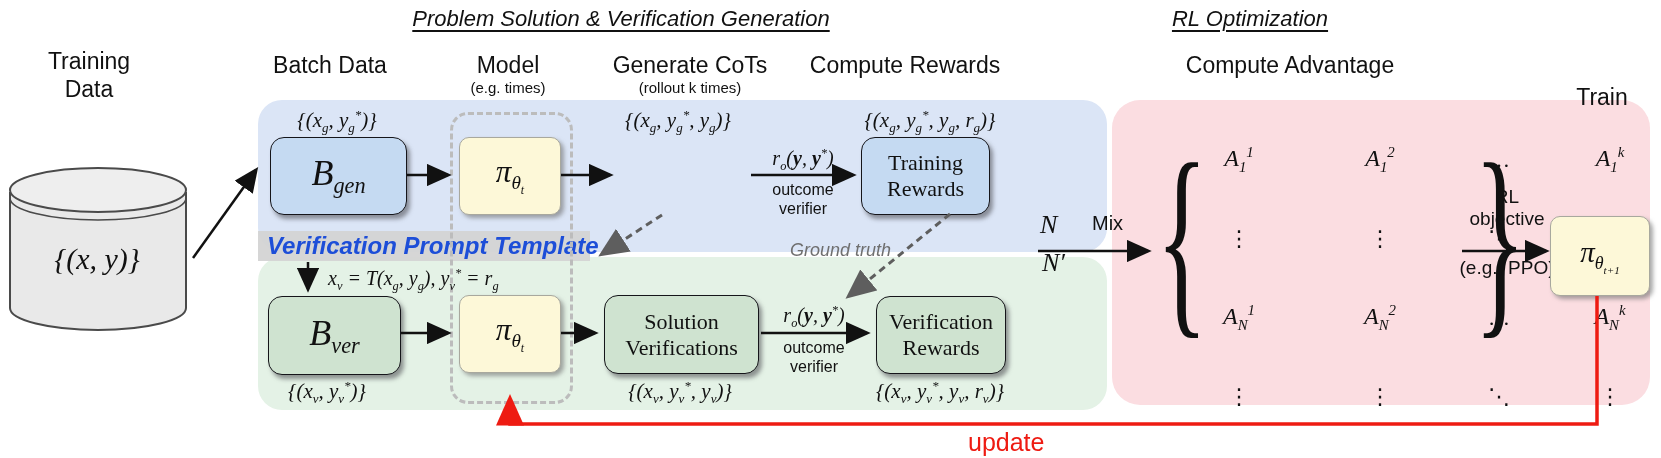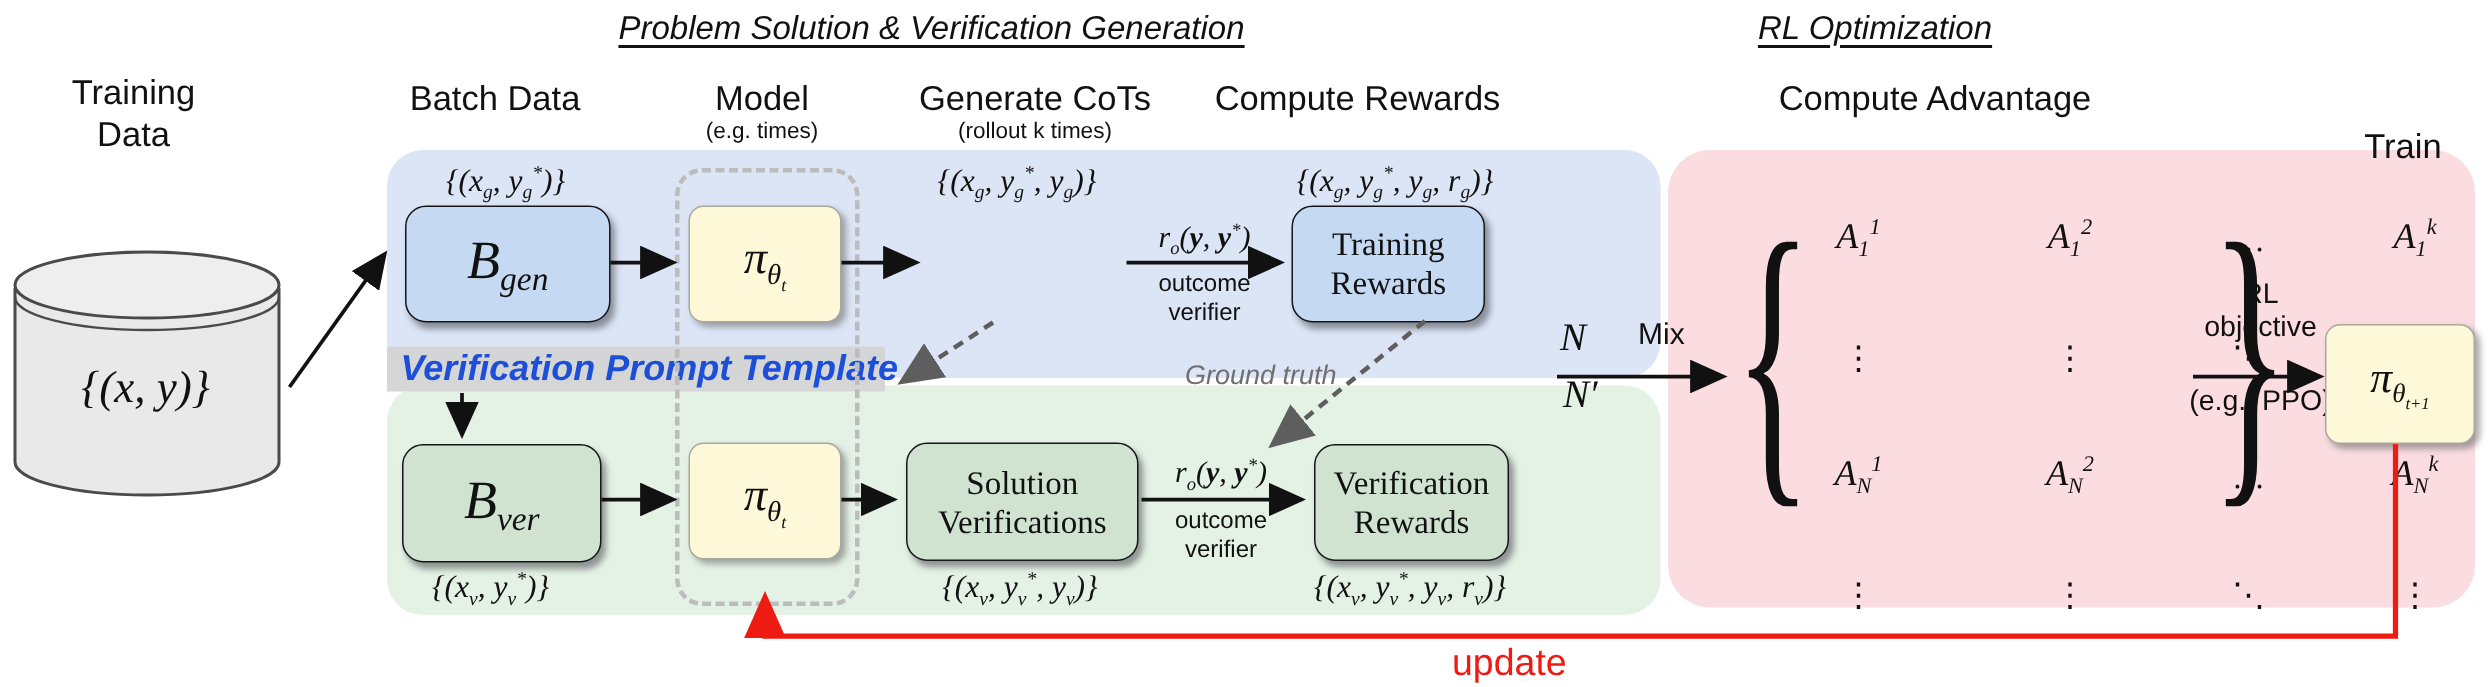--- a/index.html
+++ b/index.html
@@ -105,20 +105,21 @@
     <span class="boxlabel-pi">π<sub>θ<sub>t</sub></sub></span>
   </div>
   <div class="abs ctr setlabel" style="left:678px;top:107px;">{(x<sub>g</sub>, y<sub>g</sub><sup>*</sup>, y<sub>g</sub>)}</div>
   <div class="abs ctr rfn" style="left:803px;top:146px;">r<sub>o</sub>(<b>y</b>, <b>y</b><sup>*</sup>)</div>
   <div class="abs ctr verifier" style="left:803px;top:181px;">outcome verifier</div>
   <div class="abs ctr setlabel" style="left:930px;top:107px;">{(x<sub>g</sub>, y<sub>g</sub><sup>*</sup>, y<sub>g</sub>, r<sub>g</sub>)}</div>
   <div class="nodebox bluebox" style="left:861px;top:137px;width:127px;height:76px;">
     <span class="boxlabel-txt" style="width:100px;">Training Rewards</span>
   </div>
 
+  <div class="abs formula" style="left:328px;top:266px;">x<sub>v</sub> = T(x<sub>g</sub>, y<sub>g</sub>), y<sub>v</sub><sup>*</sup> = r<sub>g</sub></div>
   <div class="abs ctr setlabel" style="left:327px;top:378px;">{(x<sub>v</sub>, y<sub>v</sub><sup>*</sup>)}</div>
   <div class="nodebox greenbox" style="left:268px;top:296px;width:131px;height:77px;">
     <span class="boxlabel-big">B<sub>ver</sub></span>
   </div>
   <div class="nodebox yellowbox" style="left:459px;top:295px;width:100px;height:76px;">
     <span class="boxlabel-pi">π<sub>θ<sub>t</sub></sub></span>
   </div>
   <div class="abs ctr setlabel" style="left:680px;top:378px;">{(x<sub>v</sub>, y<sub>v</sub><sup>*</sup>, y<sub>v</sub>)}</div>
   <div class="nodebox greenbox" style="left:604px;top:295px;width:153px;height:77px;">
     <span class="boxlabel-txt" style="width:125px;">Solution Verifications</span>

